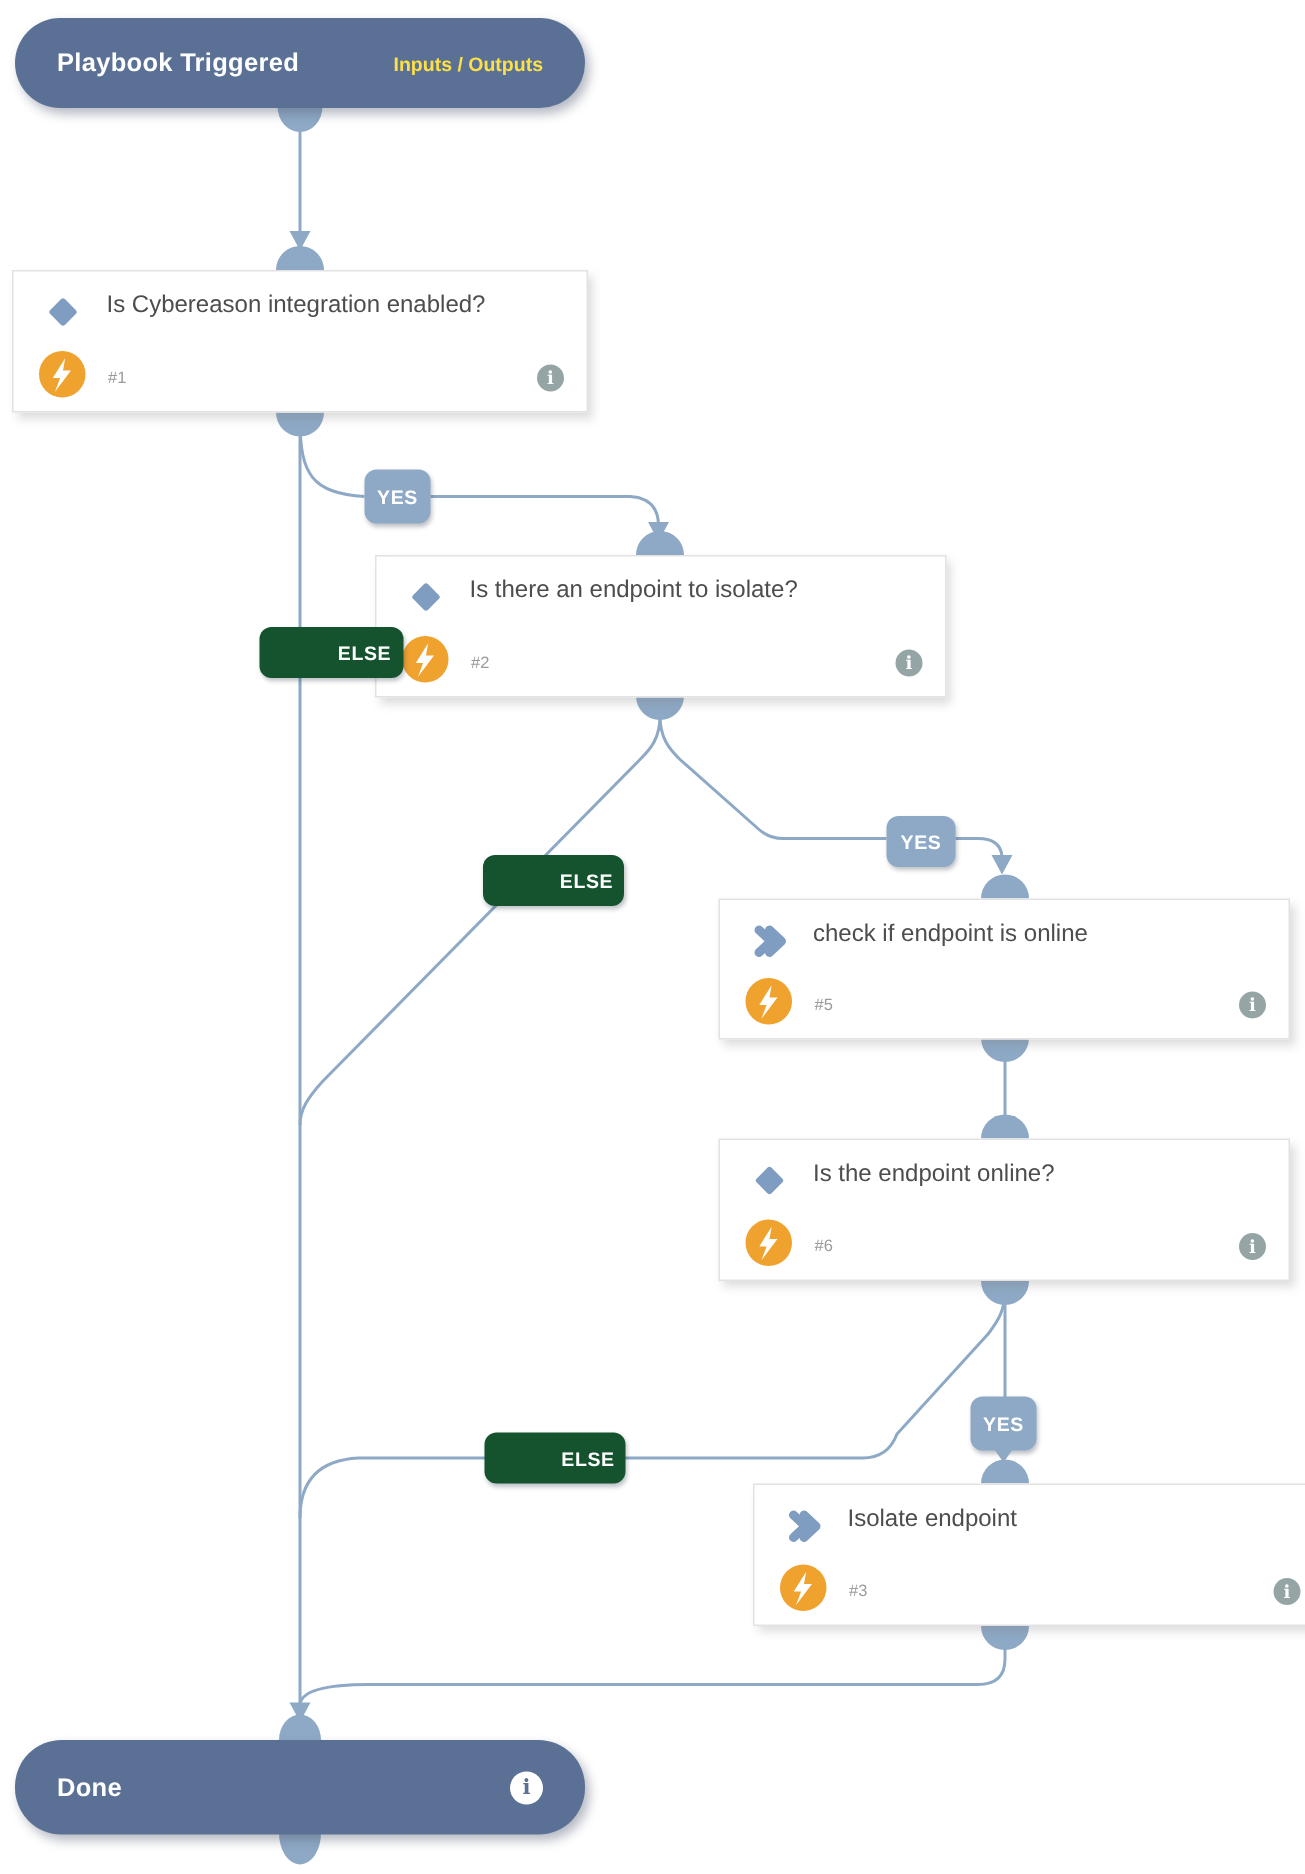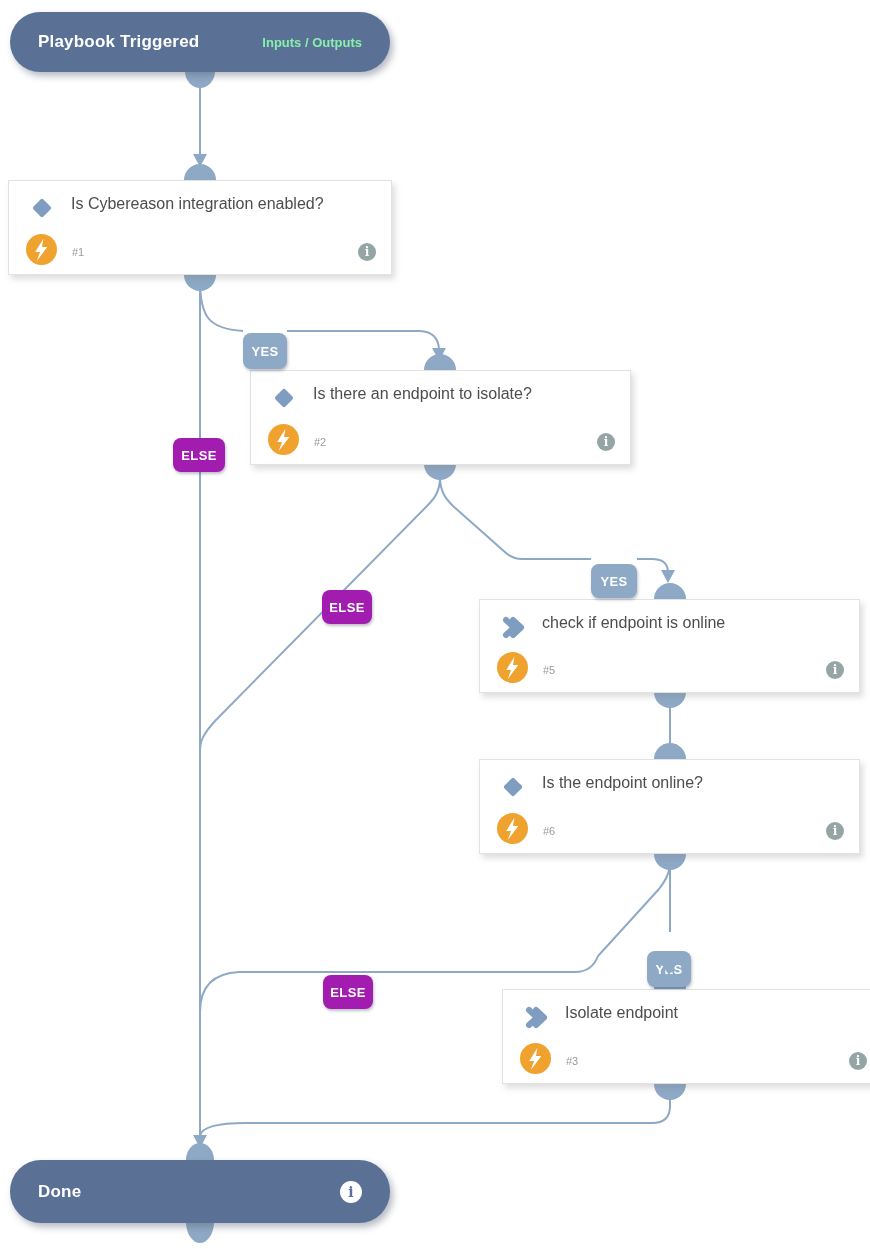--- a/index.html
+++ b/index.html
@@ -7,44 +7,44 @@
           font-family:"Liberation Sans", sans-serif;}
   svg.wires{position:absolute;left:0;top:0;z-index:1;}
   .wire{stroke:#8ea9c6;stroke-width:2;fill:none;}
   .blob{fill:#8ea9c6;stroke:none;}
 
   
   .pill{position:absolute;z-index:2;background:#5a7195;border-radius:31px;
         box-shadow:3px 4px 7px rgba(90,100,120,0.45);display:flex;align-items:center;
         justify-content:space-between;box-sizing:border-box;padding:0 28px;cursor:pointer;}
   .pill .pill-title{color:#ffffff;font-size:17px;font-weight:600;letter-spacing:.2px;}
-  .pill .pill-link{color:#86efac;font-size:13px;font-weight:600;}
+  .pill .pill-link{color:#fde047;font-size:13px;font-weight:600;}
   .pill .pill-info{width:22px;height:22px;border-radius:50%;background:#ffffff;color:#5a7195;
         display:flex;align-items:center;justify-content:center;
         font-family:"DejaVu Serif", serif;font-weight:bold;font-size:14px;}
 
   
   .node{position:absolute;z-index:2;background:#ffffff;border:1px solid #e2e2e2;
         box-shadow:3px 4px 6px rgba(120,120,120,0.25);box-sizing:border-box;cursor:pointer;padding-left:16px;}
   .node .title{position:absolute;left:62px;top:11px;right:36px;font-size:16px;line-height:24px;
         color:#4d4d4d;}
   .node .type-icon{position:absolute;left:21px;top:15px;width:24px;height:24px;}
   .node .bolt{position:absolute;left:17px;bottom:9px;width:31px;height:31px;border-radius:50%;
         background:#f0a22f;display:flex;align-items:center;justify-content:center;}
   .node .nid{position:absolute;left:63px;bottom:16px;font-size:11px;color:#9b9b9b;}
   .node .info{position:absolute;right:15px;bottom:13px;width:18px;height:18px;border-radius:50%;
         background:#95a5a6;color:#ffffff;display:flex;align-items:center;justify-content:center;
         font-family:"DejaVu Serif", serif;font-weight:bold;font-size:12px;cursor:pointer;}
 
   
   .edge-label{position:absolute;z-index:3;display:flex;align-items:center;justify-content:center;
         color:#ffffff;font-size:13px;font-weight:700;letter-spacing:.4px;border-radius:8px;
-        box-shadow:1px 2px 3px rgba(40,50,70,0.3);margin-top:20px;}
+        box-shadow:1px 2px 3px rgba(40,50,70,0.3);}
   .edge-label.yes{background:#8ea9c6;}
-  .edge-label.else{background:#a21caf;}
+  .edge-label.else{background:#14532d;padding-left:44px;}
   .tail{position:absolute;z-index:3;width:0;height:0;border-left:7px solid transparent;
         border-right:7px solid transparent;border-top:10px solid #8ea9c6;}
 </style>
 </head>
 <body>
 
 <div class="canvas">
 
   <svg class="wires" width="870" height="1249" viewBox="0 0 870 1249">
 

